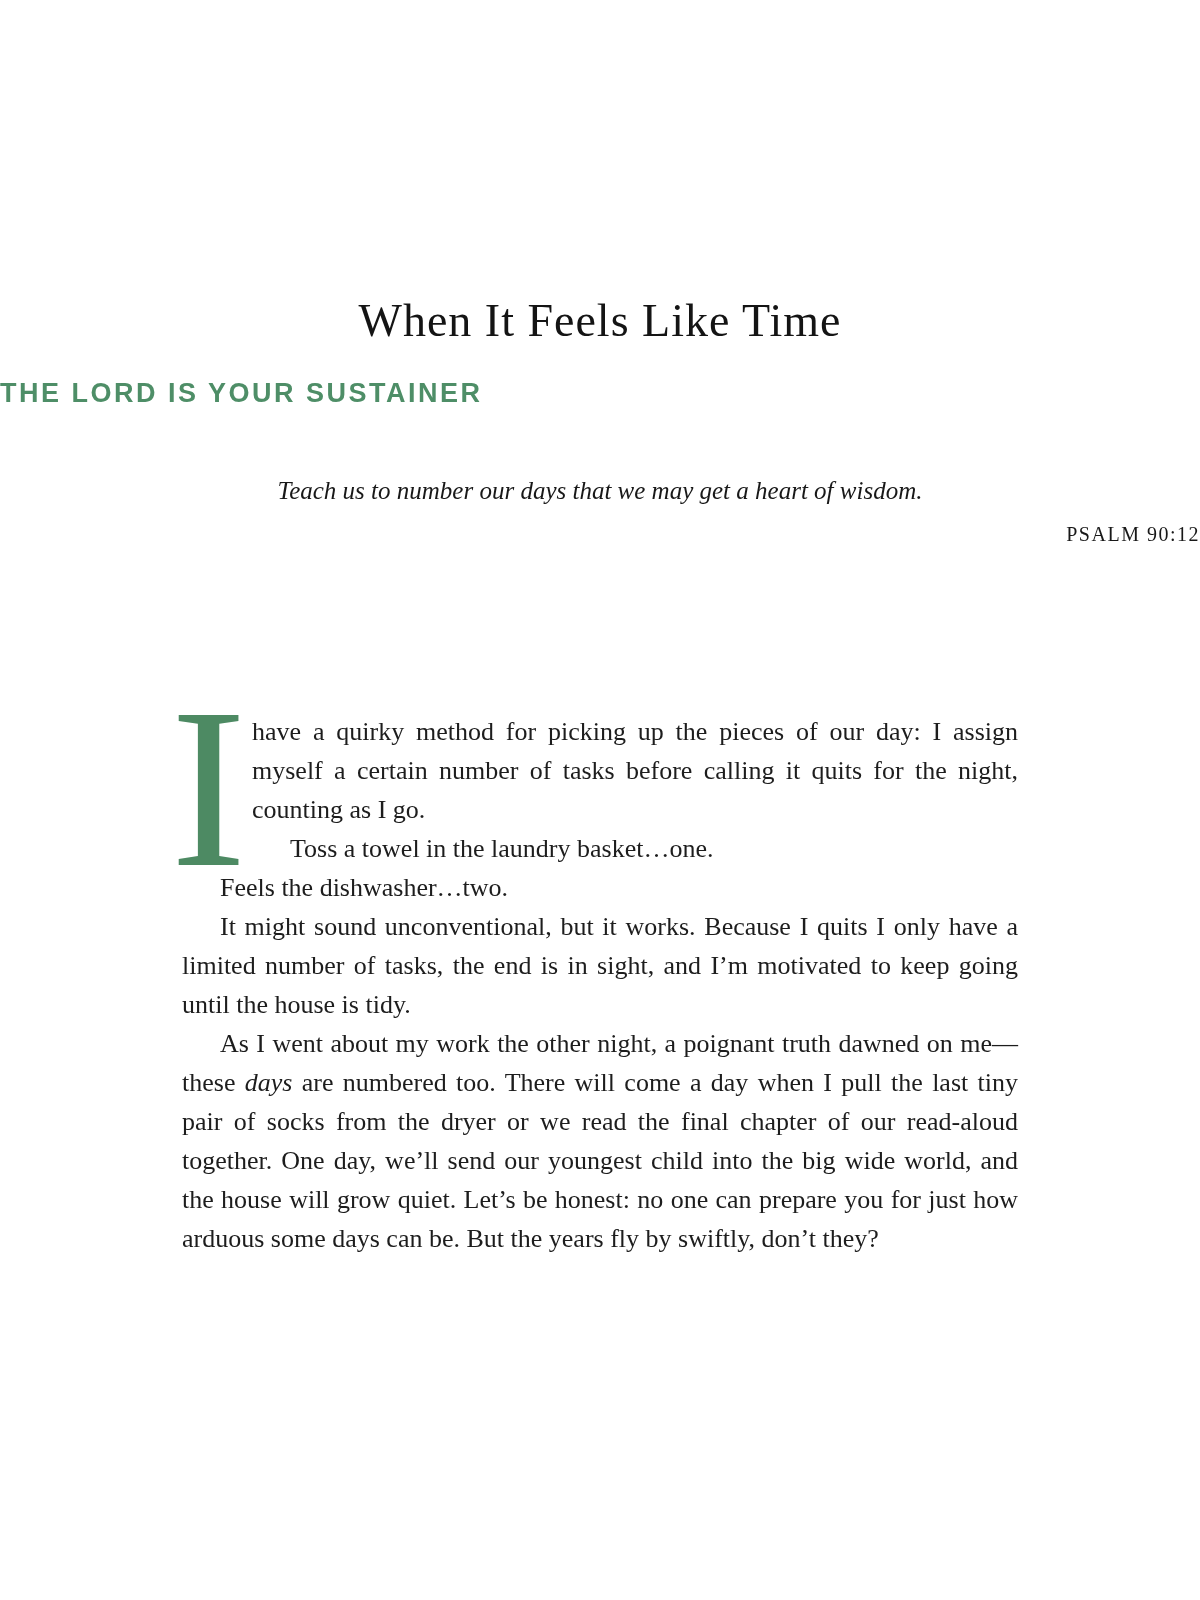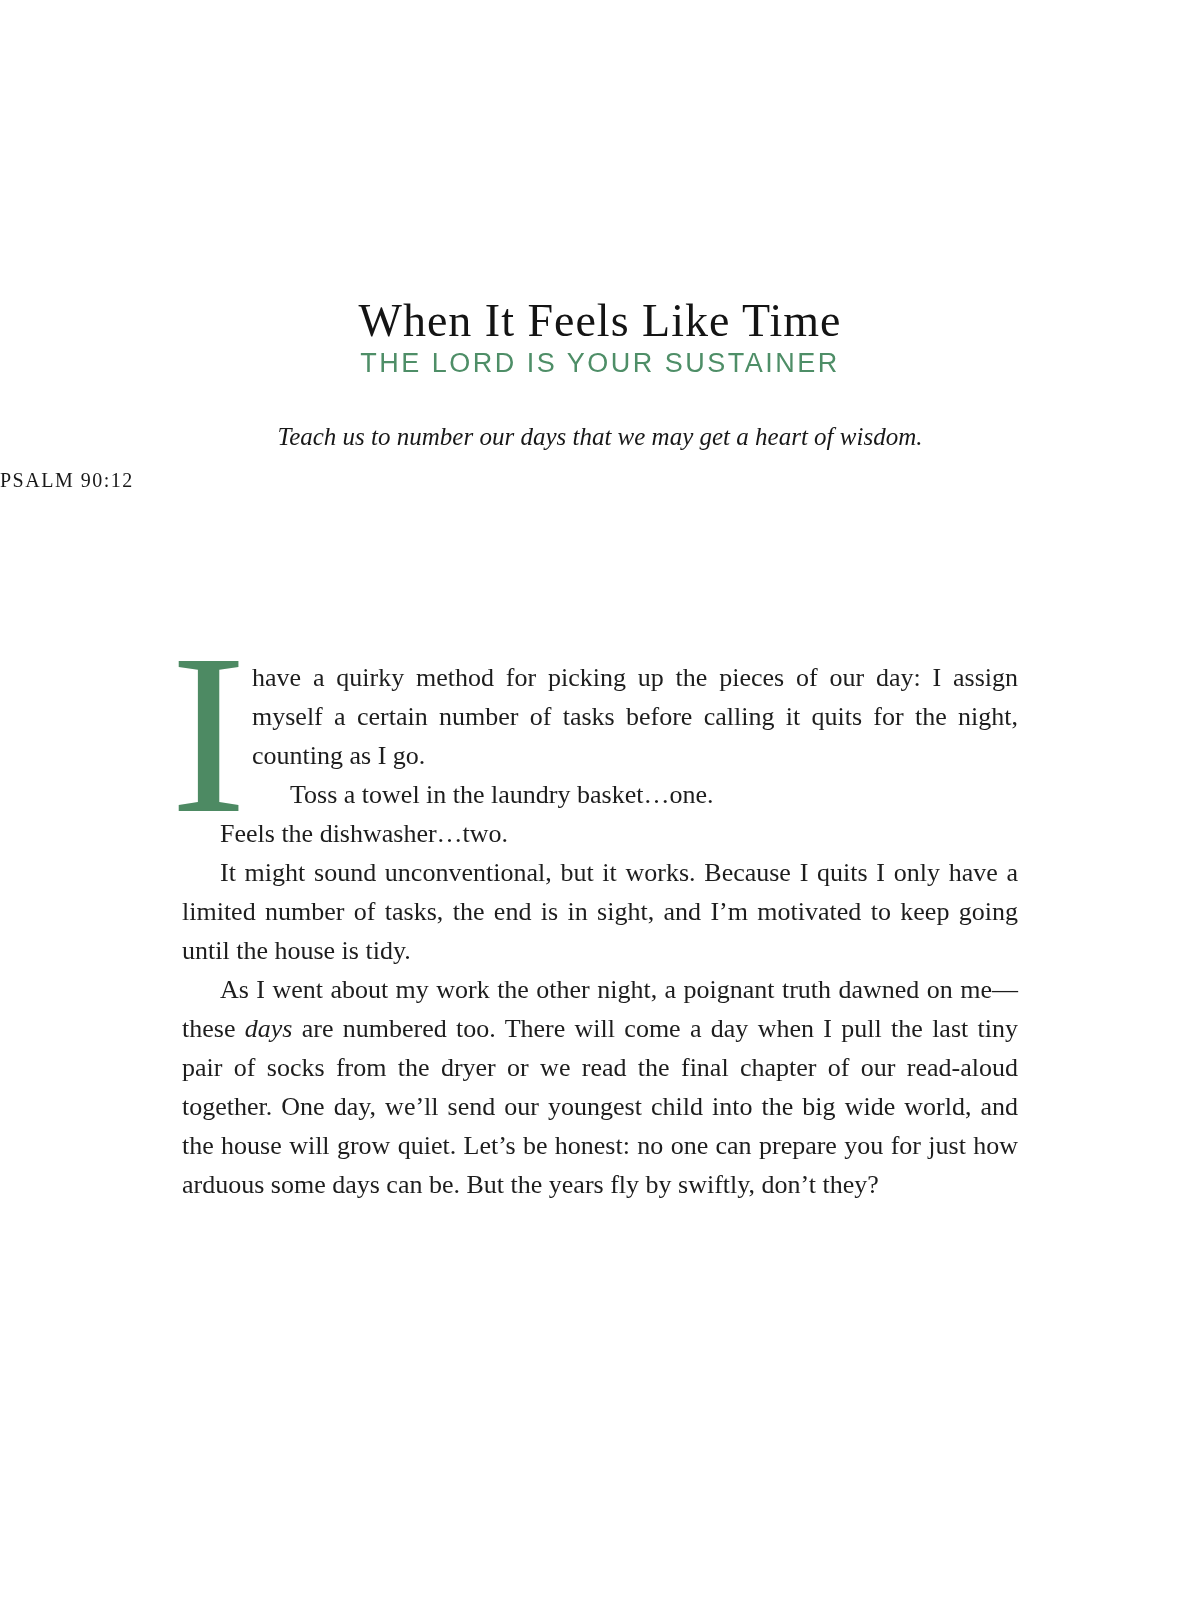--- a/index.html
+++ b/index.html
@@ -13,30 +13,30 @@
     font-family:"Liberation Serif", serif;color:var(--ink);
   }
   .page{position:relative;width:1200px;height:1348px;overflow:hidden;background:#ffffff;}
 
   .chapter-title{
     margin:0;padding-top:294px;text-align:center;
     font-size:46px;line-height:1.17;font-weight:400;
     letter-spacing:1px;color:#141414;
   }
   .chapter-subtitle{
-    text-align:center;
-    font-family:"Liberation Sans", sans-serif;font-weight:normal;
+    margin-top:30px;text-align:left;
+    font-family:"Liberation Sans", sans-serif;font-weight:bold;
     font-size:27px;letter-spacing:2.5px;color:var(--accent);
   }
   .verse{
-    margin-top:44px;text-align:center;font-style:italic;
+    margin-top:68px;text-align:center;font-style:italic;
     font-size:25px;color:#181818;
   }
   .verse-ref{
-    margin-top:18px;text-align:left;
+    margin-top:18px;text-align:right;
     font-size:20px;letter-spacing:1.5px;color:#181818;
   }
 
   .body-text{
     width:836px;margin:166px auto 0 auto;
     font-size:26px;line-height:39px;text-align:justify;color:var(--ink);
   }
   .body-text p{margin:0;}
   .body-text p.indent{text-indent:38px;}
 

